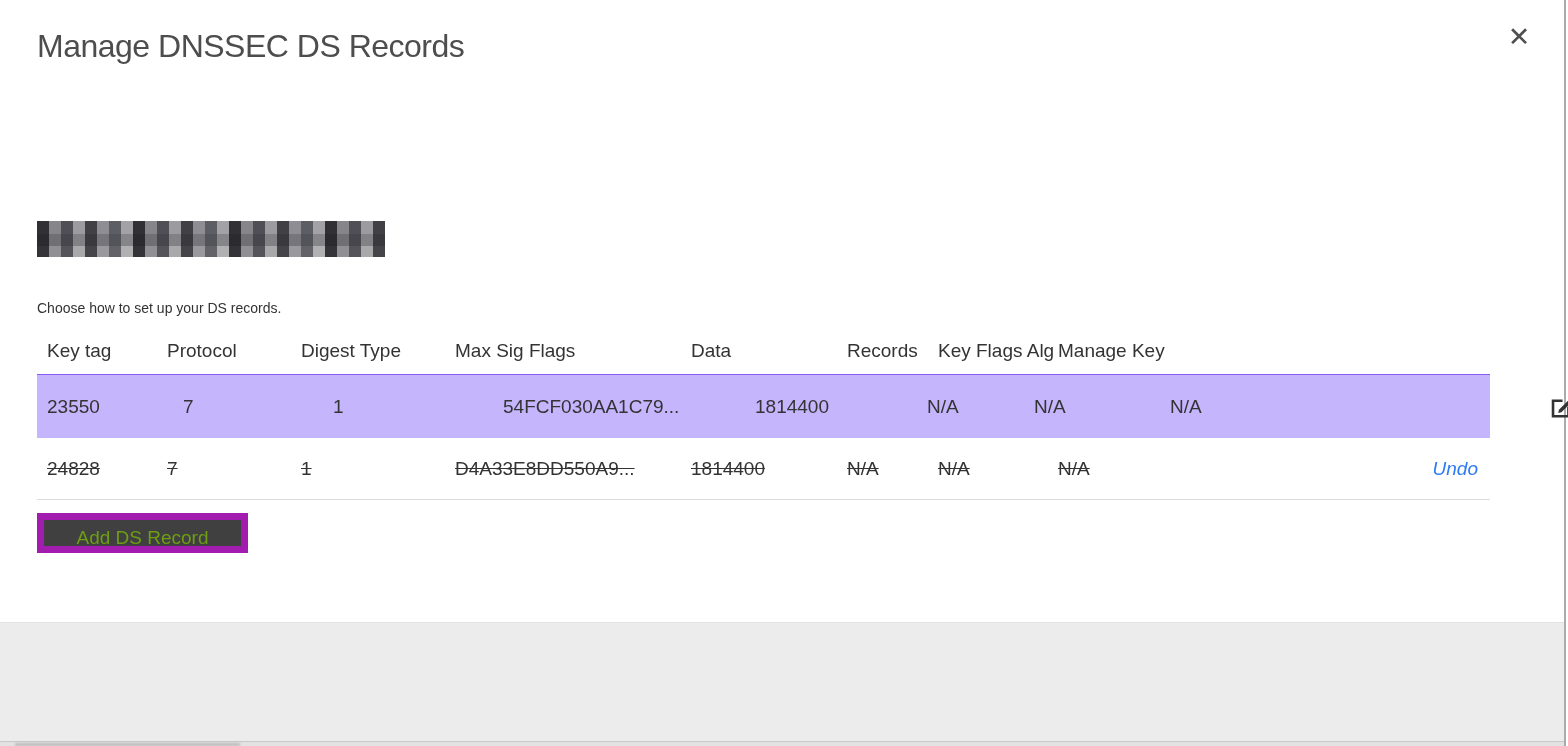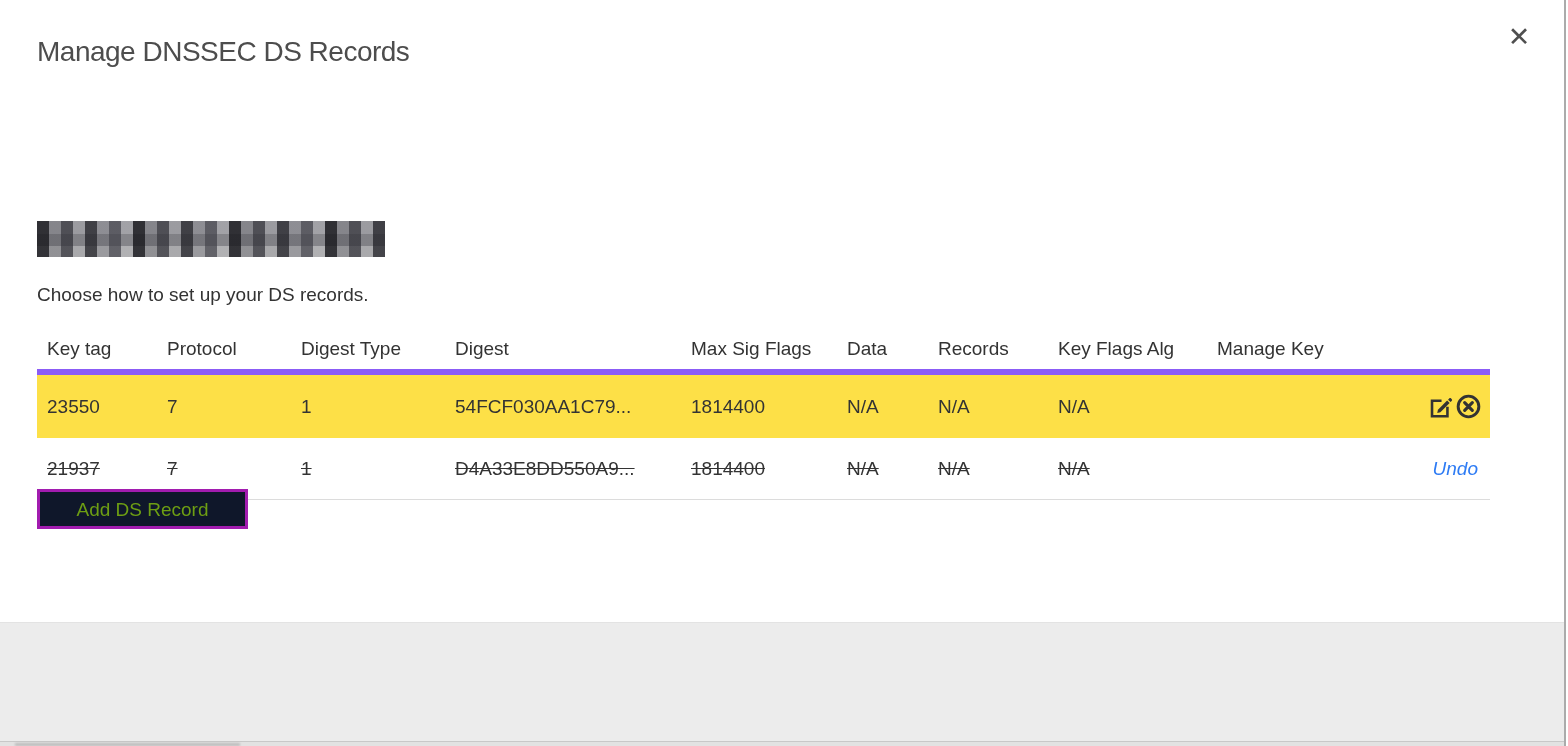--- a/index.html
+++ b/index.html
@@ -7,70 +7,70 @@
     width:1568px;height:746px;overflow:hidden;
     font-family:"Liberation Sans","DejaVu Sans",sans-serif;
     background:#fff;
   }
   .frame{
     position:relative;width:1564px;height:746px;background:#fff;
     border-right:2px solid #ababab;
   }
   
   .modal-title{
-    position:absolute;left:37px;top:36px;
-    font-size:28px;color:#4d4d4d;font-weight:400;letter-spacing:-0.5px;
+    position:absolute;left:37px;top:28px;
+    font-size:32px;color:#4d4d4d;font-weight:400;letter-spacing:-0.5px;
   }
   .close-btn{
     position:absolute;left:1502px;top:20px;width:34px;height:34px;
     font-size:27px;font-weight:700;color:#4f4f4f;text-align:center;line-height:34px;
     cursor:pointer;
   }
   
   .redacted-domain{
     position:absolute;left:37px;top:221px;width:348px;height:36px;
     background:
       repeating-linear-gradient(90deg,
         rgba(35,35,40,.88) 0 12px, rgba(125,125,132,.55) 12px 24px,
         rgba(65,65,72,.82) 24px 36px, rgba(170,170,176,.45) 36px 48px,
         rgba(50,50,56,.85) 48px 60px, rgba(140,140,148,.5) 60px 72px,
         rgba(80,80,88,.8) 72px 84px, rgba(190,190,196,.4) 84px 96px),
       repeating-linear-gradient(0deg,
         #a8a8a8 0 11px, #5f5f63 11px 23px, #8f8f93 23px 36px);
   }
   
   .subtitle{
-    position:absolute;left:37px;top:284px;
-    font-size:19px;color:#333;
+    position:absolute;left:37px;top:300px;
+    font-size:14px;color:#333;
   }
   
   .ds-table{
     position:absolute;left:37px;top:328px;width:1453px;
     font-size:19px;color:#333;
   }
   .t-row{
     display:grid;
     grid-template-columns:120px 134px 154px 236px 156px 91px 120px 159px 186px 1fr;
     align-items:center;
     padding-left:10px;
     box-sizing:border-box;
   }
-  .t-head{height:47px;border-bottom:6px solid #8b5cf6;}
-  .t-body-1{height:63px;background:#fde047;}
+  .t-head{height:47px;border-bottom:1px solid #8b5cf6;}
+  .t-body-1{height:63px;background:#c4b5fd;gap:16px;}
   .t-body-2{height:62px;border-bottom:1px solid #dcdcdc;}
   .t-body-2 .cell{text-decoration:line-through;}
   .cell{white-space:nowrap;overflow:hidden;}
   .cell-actions{display:flex;justify-content:flex-end;align-items:center;gap:2px;padding-right:8px;}
   .cell-undo{text-align:right;padding-right:12px;font-style:italic;}
   .icon-btn{width:27px;height:27px;cursor:pointer;display:block;}
   .link{color:#2d7bf4;text-decoration:none;cursor:pointer;}
   
   .add-btn{
-    position:absolute;left:37px;top:489px;width:211px;height:40px;
-    background:#0f172a;border:3px solid #a21caf;box-sizing:border-box;
+    position:absolute;left:37px;top:513px;width:211px;height:40px;
+    background:#404040;border:7px solid #a21caf;box-sizing:border-box;
     color:#6d9e13;font-size:19px;text-align:center;line-height:36px;
     cursor:pointer;
   }
   
   .footer{
     position:absolute;left:0;top:622px;width:1564px;height:119px;
     background:#ececec;border-top:1px solid #e3e3e3;box-sizing:border-box;
   }
   
   .bottom-line{position:absolute;left:0;top:741px;width:1564px;height:1px;background:#c8c8c8;}
@@ -88,21 +88,20 @@
   <div class="redacted-domain"></div>
 
   <div class="subtitle">Choose how to set up your DS records.</div>
 
   <div class="ds-table">
 
     <div class="t-row t-head">
       <div class="cell">Key tag</div>
       <div class="cell">Protocol</div>
       <div class="cell">Digest Type</div>
-      <div class="cell">Digest</div>
       <div class="cell">Max Sig Flags</div>
       <div class="cell">Data</div>
       <div class="cell">Records</div>
       <div class="cell">Key Flags Alg</div>
       <div class="cell">Manage Key</div>
       <div class="cell"></div>
     </div>
 
     <div class="t-row t-body-1">
       <div class="cell">23550</div>
@@ -121,21 +120,21 @@
           <path d="M19.6 5.9l1-1c.5-.5 1.2-.5 1.7 0l.5.5c.5.5.5 1.2 0 1.7l-1 1z" fill="#333"></path>
         </svg>
         <svg class="icon-btn" viewBox="0 0 24 24">
           <circle cx="12" cy="12" r="9.2" fill="none" stroke="#333" stroke-width="2.6"></circle>
           <path d="M8.6 8.6l6.8 6.8M15.4 8.6l-6.8 6.8" stroke="#333" stroke-width="2.8" stroke-linecap="round"></path>
         </svg>
       </div>
     </div>
 
     <div class="t-row t-body-2">
-      <div class="cell">21937</div>
+      <div class="cell">24828</div>
       <div class="cell">7</div>
       <div class="cell">1</div>
       <div class="cell">D4A33E8DD550A9...</div>
       <div class="cell">1814400</div>
       <div class="cell">N/A</div>
       <div class="cell">N/A</div>
       <div class="cell">N/A</div>
       <div class="cell"></div>
       <div class="cell-undo">
         <span class="link">Undo</span>

